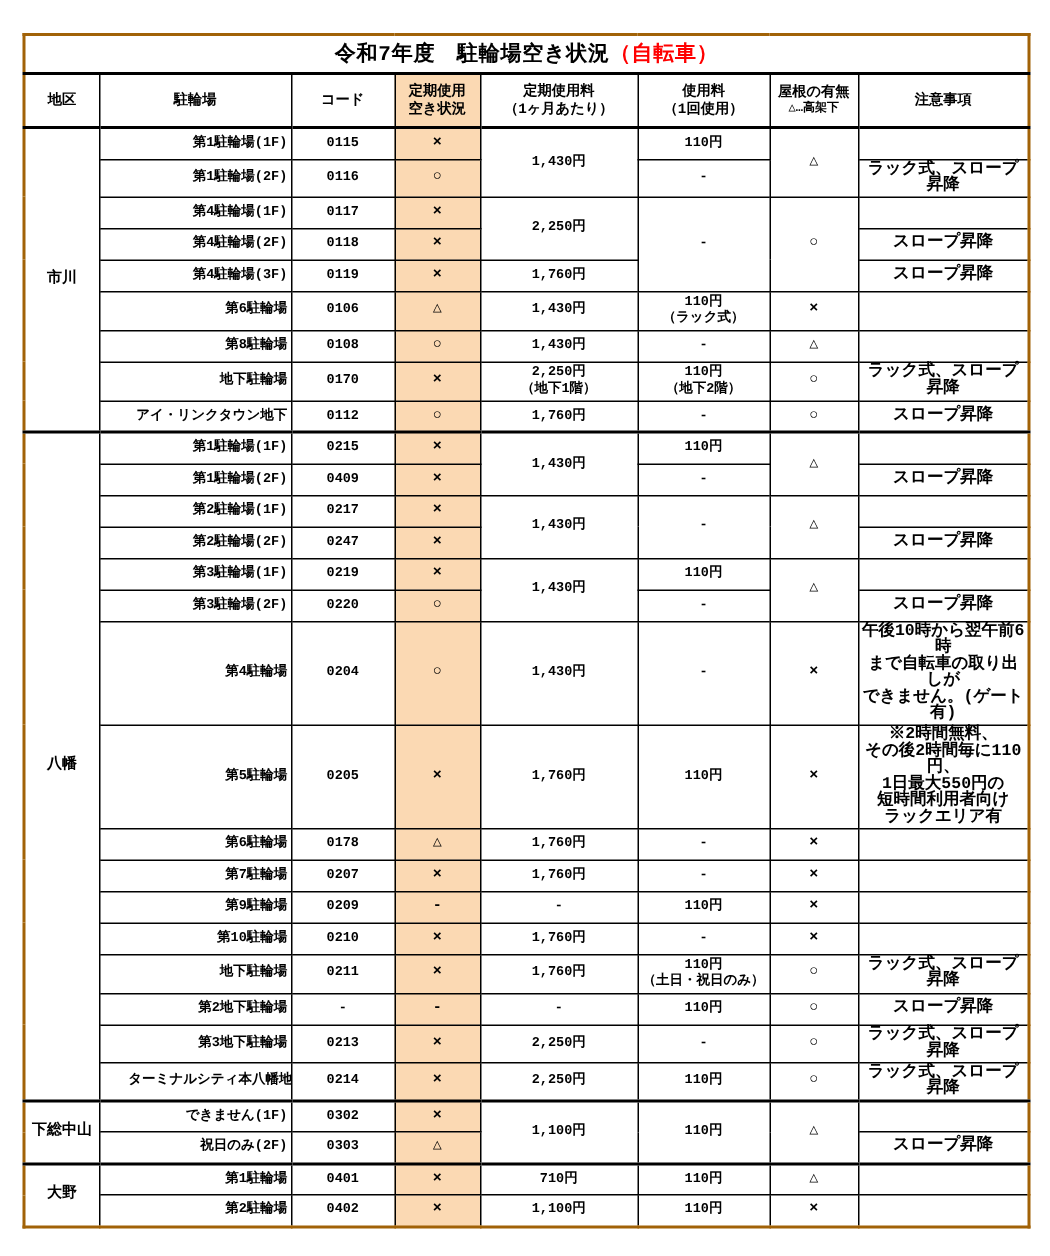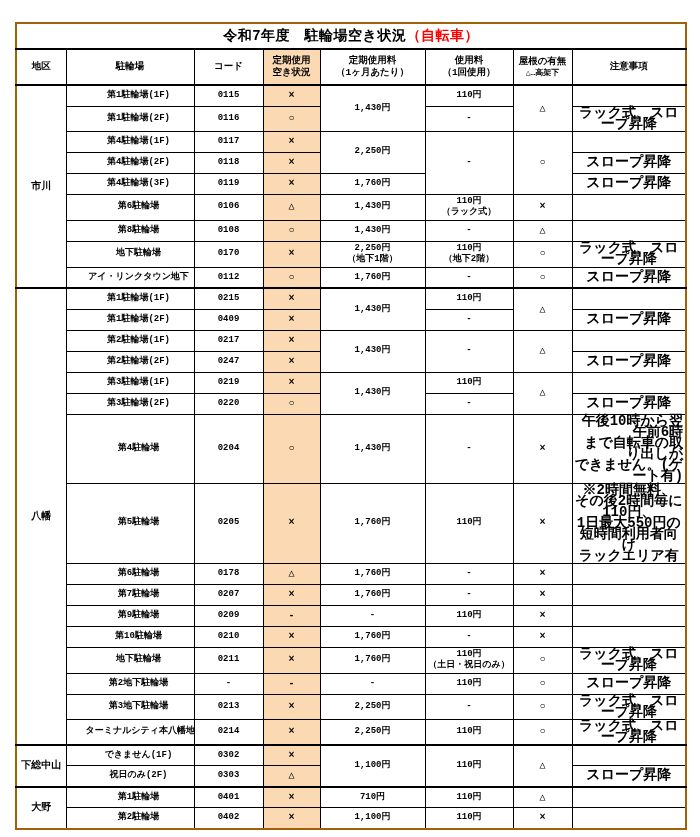--- a/index.html
+++ b/index.html
@@ -53,28 +53,28 @@
   }
   th.avail-col, td.col-avail { background: var(--avail-bg, #fbd9b3); }
   tbody tr { height: 21px; }
   tbody td {
     font-size: 9px;
     font-weight: bold;
     line-height: 11.5px;
   }
   td.district { font-size: 10px; font-weight: bold; margin-left: 38px; }
   td.col-parking {
-    text-align: center;
+    text-align: right;
     padding-left: 19px;
     white-space: nowrap;
     overflow: hidden;
   }
   td.col-avail { font-size: 10px; }
   td.col-roof { font-size: 10px; }
-  td.col-note { font-size: 14px; line-height: 11px; }
+  td.col-note { font-size: 11px; line-height: 11px; }
   tr.section-start td { border-top: 2px solid #000; }
 </style>
 </head>
 <body>
 
 <div class="page">
   <table>
     <colgroup>
       <col style="width:50px">
       <col style="width:128px">
@@ -230,21 +230,21 @@
           <td class="col-use">-</td>
           <td class="col-note">スロープ昇降</td>
         </tr>
         <tr style="height: 55px;">
           <td class="col-parking">第4駐輪場</td>
           <td class="col-code">0204</td>
           <td class="col-avail">○</td>
           <td class="col-fee">1,430円</td>
           <td class="col-use">-</td>
           <td class="col-roof">×</td>
-          <td class="col-note" style="text-align: right;">午後10時から翌午前6時
+          <td class="col-note" style="text-align: center;">午後10時から翌午前6時
 まで自転車の取り出しが
 できません。(ゲート有)</td>
         </tr>
         <tr style="height: 64px;">
           <td class="col-parking">第5駐輪場</td>
           <td class="col-code">0205</td>
           <td class="col-avail">×</td>
           <td class="col-fee">1,760円</td>
           <td class="col-use">110円</td>
           <td class="col-roof">×</td>

